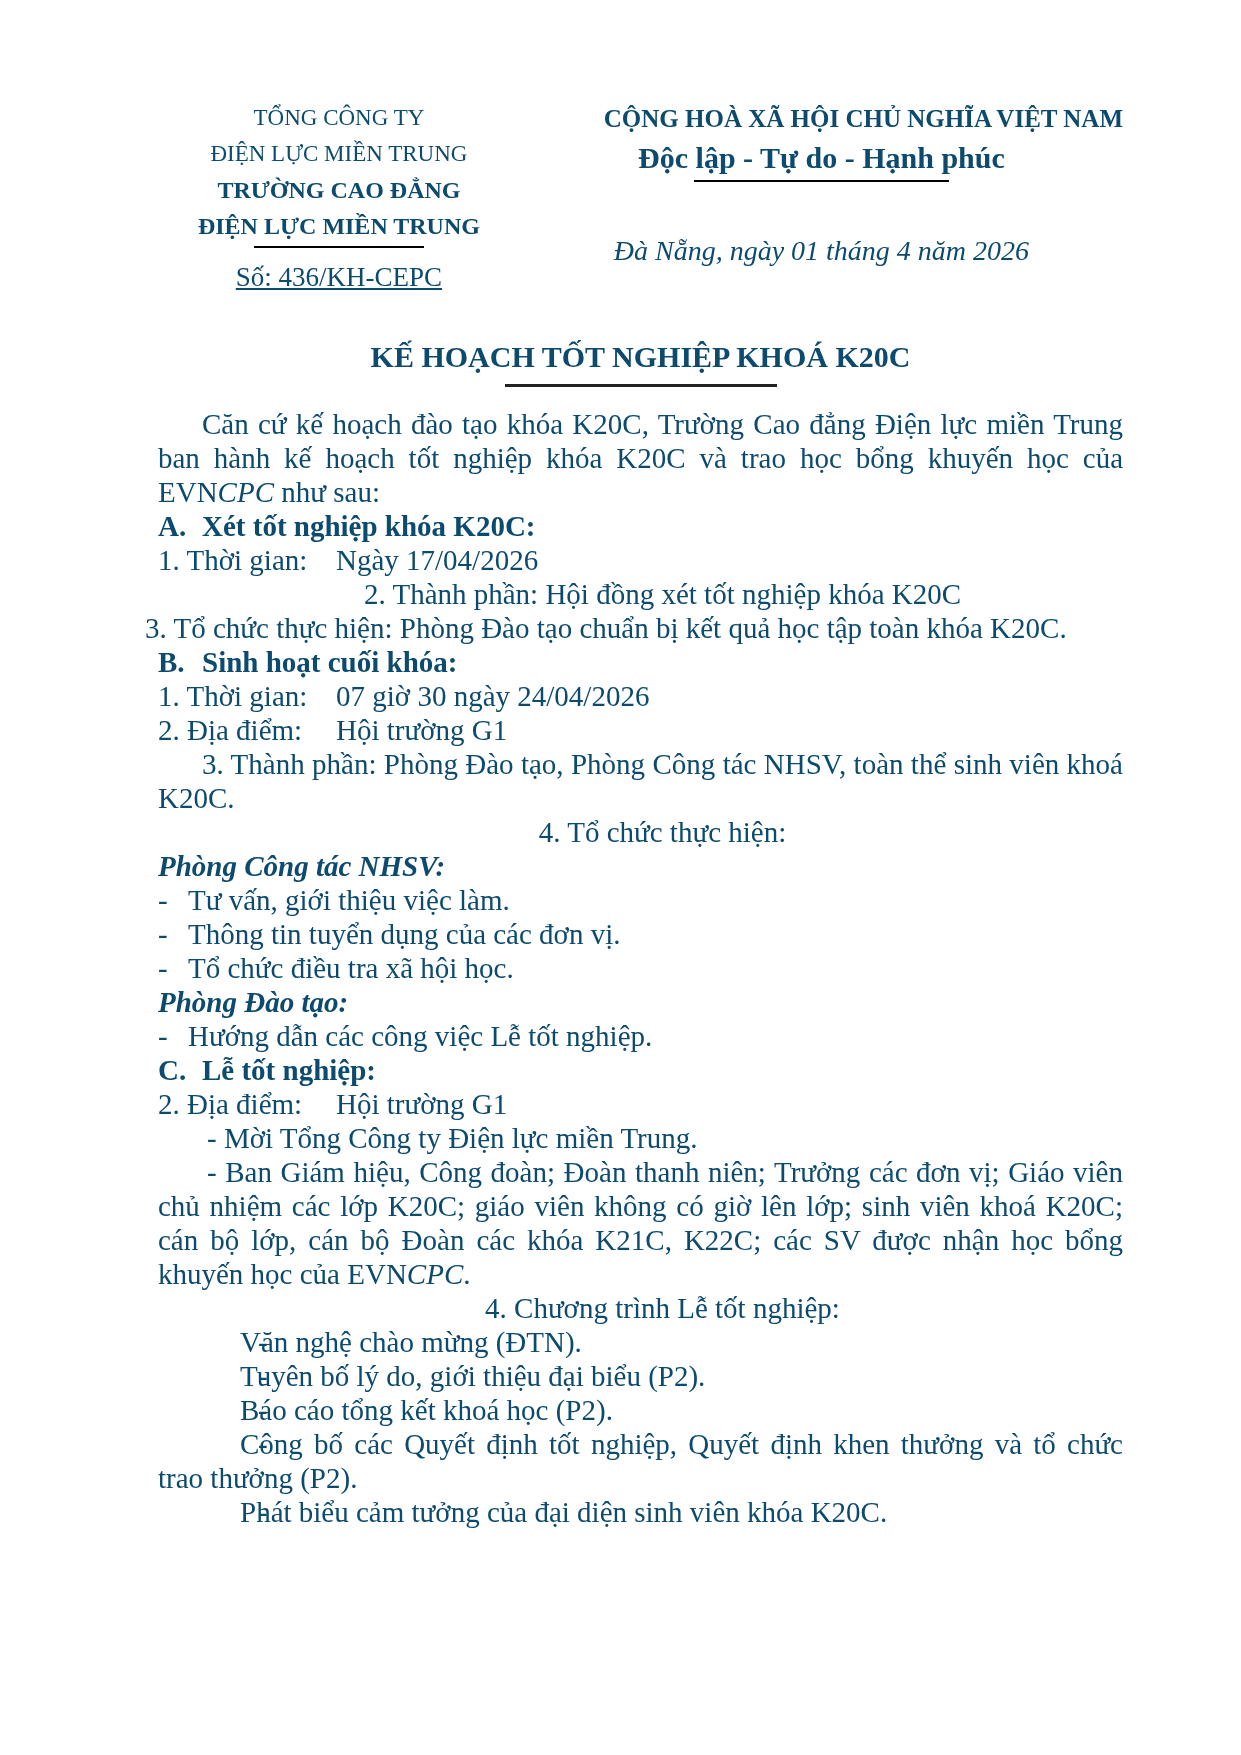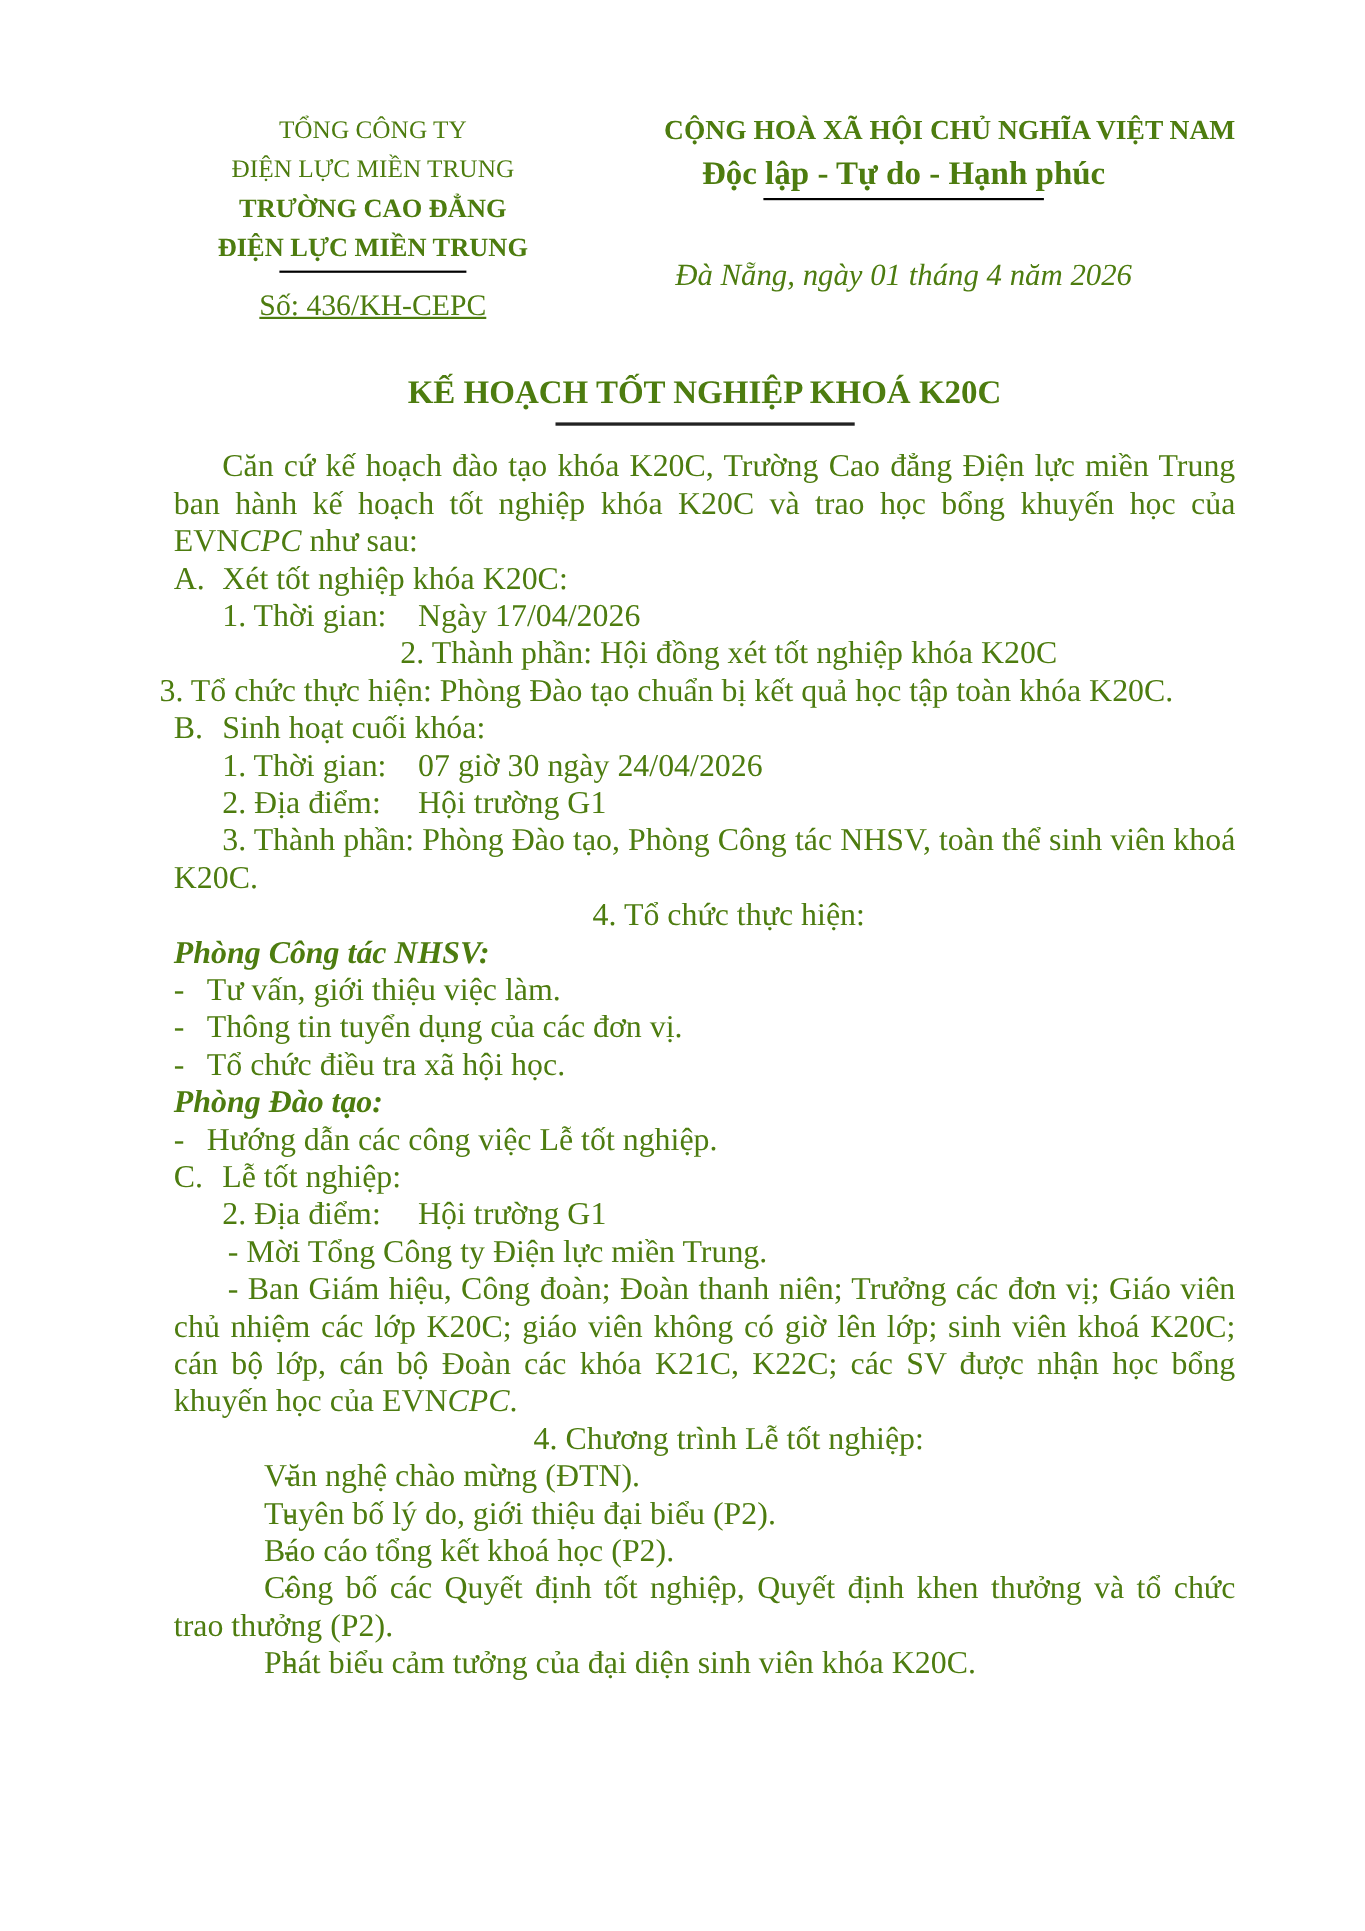--- a/index.html
+++ b/index.html
@@ -1,19 +1,19 @@
 <!DOCTYPE html>
 <html><head>
 <meta charset="utf-8">
 <style>
   html,body{margin:0;padding:0;background:#e8e8e8;}
   .page{
     position:relative;
     width:1241px;height:1755px;
-    background:#ffffff;color:#4d7c0f;
+    background:#ffffff;color:#0c4a6e;
     box-sizing:border-box;
     padding:100px 118px 0 158px;
     font-family:"Liberation Serif","DejaVu Serif",serif;
     font-size:29px;line-height:34px;
     overflow:hidden;
   }
   
   .hdr{display:flex;width:100%;}
   .hdr-left{width:37.5%;text-align:center;}
   .hdr-right{width:62.5%;text-align:center;}
@@ -26,24 +26,24 @@
   .hdr-rule-right{width:255px;border-bottom:2px solid #000;margin:2px auto 0;}
   .dateline{font-style:italic;font-size:28px;margin-top:52px;line-height:34px;text-align:center;}
   
   .title-wrap{text-align:center;margin-top:44px;}
   .doc-title{font-weight:bold;font-size:30px;line-height:38px;}
   .title-rule{width:272px;border-bottom:3px solid #222;margin:8px auto 0;}
   
   .body-text{margin-top:20px;}
   .body-text p{margin:0;padding:0;}
   .para-indent{text-indent:44px;text-align:justify;}
-  .sec-head{font-weight:normal;}
+  .sec-head{font-weight:bold;}
   .sec-letter{display:inline-block;min-width:30px;margin-right:14px;}
   .num-line{text-indent:44px;text-align:center;}
-  .tab-label{display:inline-block;width:178px;margin-left:44px;}
+  .tab-label{display:inline-block;width:178px;}
   .hang-deep{padding-left:57px;text-indent:-13px;text-align:justify;}
   .wrap-margin{text-indent:44px;text-align:justify;}
   .subhead{font-weight:bold;font-style:italic;}
   .dash-item{padding-left:82px;}
   .dash-item .dash{display:inline-block;width:30px;}
   .prog{text-indent:50px;text-align:justify;}
   .prog .dash{display:inline-block;width:32px;}
   .c3-item{text-indent:49px;text-align:justify;}
   .it{font-style:italic;}
 </style>

